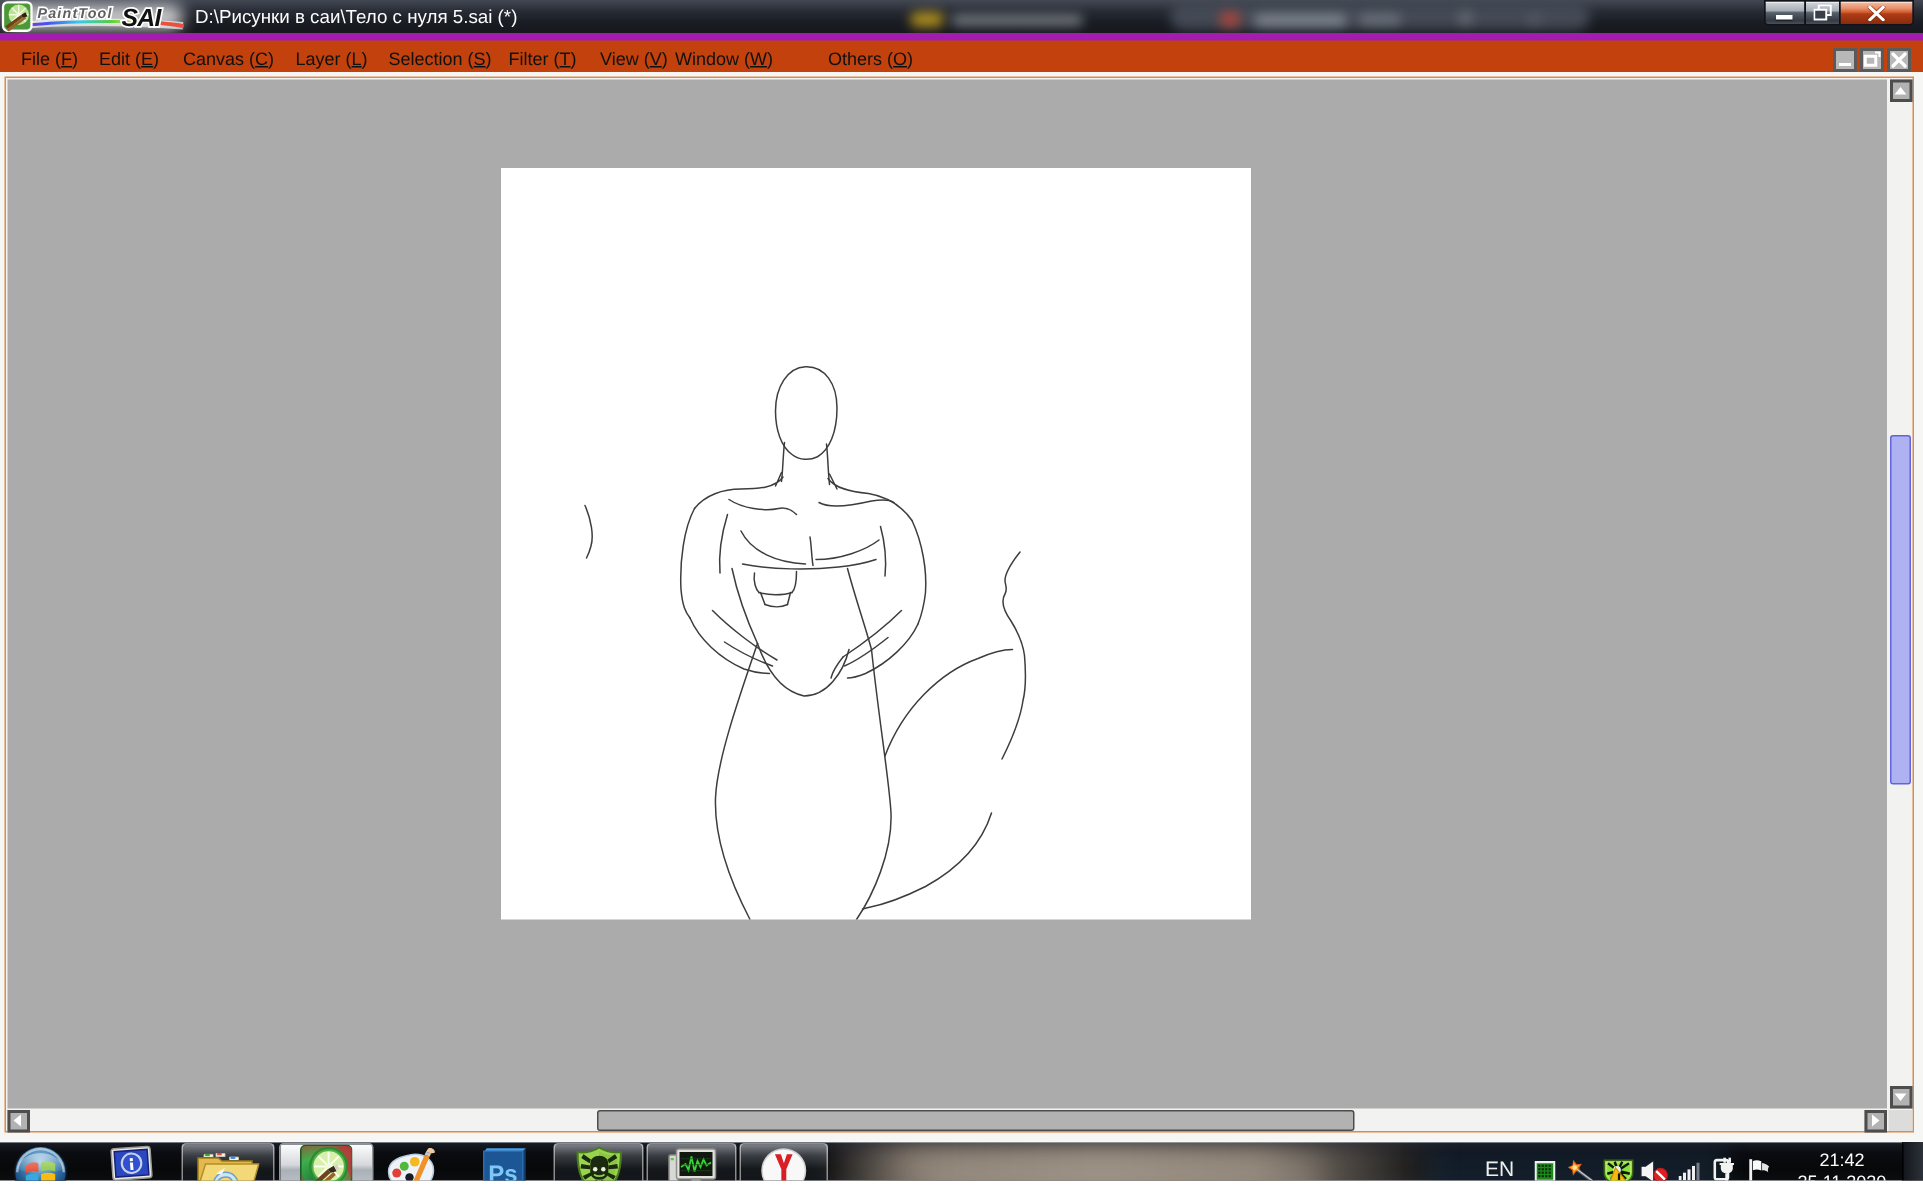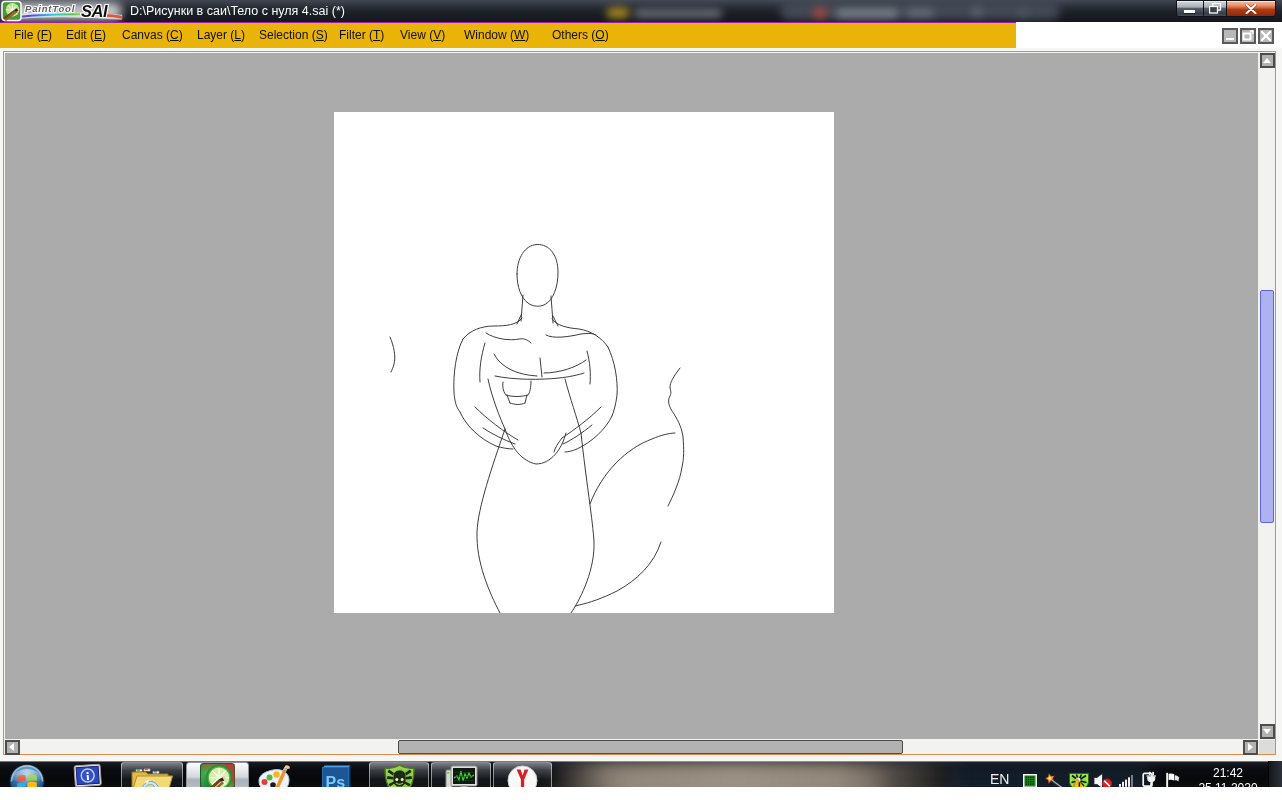--- a/index.html
+++ b/index.html
@@ -10,21 +10,21 @@
 #titlebar .blob{position:absolute;filter:blur(4px);border-radius:4px;opacity:0.85;}
 #titletext{position:absolute;left:130px;top:4px;font-size:12.5px;color:#fff;white-space:nowrap;opacity:0.99;}
 
 #caps{position:absolute;left:1176px;top:0;width:100px;height:17px;}
 .cap{position:absolute;top:0;height:17px;border:1px solid #10131a;box-sizing:border-box;background:linear-gradient(#d5dade 0%,#a8aeb6 40%,#565e68 50%,#353b44 85%,#49505a 100%);box-shadow:inset 0 1px 0 rgba(255,255,255,0.55);}
 .cap.min{left:0;width:28px;border-radius:0 0 0 3px;}
 .cap.max{left:27px;width:24px;}
 .cap.cls{left:50px;width:50px;border-radius:0 0 3px 0;background:linear-gradient(#f5c2a8 0%,#e8906a 30%,#d05c30 48%,#b03c16 55%,#8a2a0c 100%);}
 .capg{position:absolute;color:#fff;}
 
-#menubar{left:0;top:22px;width:1016px;height:26px;background:#eab308;border-top:1px solid #a21caf;box-sizing:border-box;}
+#menubar{left:0;top:22px;width:1282px;height:26px;background:#c2410c;border-top:5px solid #a21caf;box-sizing:border-box;}
 .mi{position:absolute;top:5px;font-size:12px;color:#111;white-space:nowrap;}
 .mdib{position:absolute;top:5px;width:16px;height:16px;box-sizing:border-box;border:2px solid #5a5a5a;background:#b8b8b8;}
 
 #saiwin{left:0;top:48px;width:1282px;height:713px;background:#f6f6f5;}
 #clientbox{position:absolute;left:3px;top:3px;width:1273px;height:704px;border:1px solid #dd8a4a;background:#f2f2f1;box-sizing:border-box;}
 #grayarea{position:absolute;left:5px;top:53px;width:1253px;height:686px;background:#ababab;}
 #canvas{position:absolute;left:334px;top:112px;width:500px;height:501px;background:#fff;}
 
 .sbtn{position:absolute;box-sizing:border-box;border:2px solid #4d4d4d;background:#b2b2b2;}
 .tri{position:absolute;width:0;height:0;}
@@ -73,21 +73,21 @@
       <rect x="2" y="1.5" width="19" height="19" rx="3" fill="#e8f0e0" stroke="#fff" stroke-width="1.5"></rect>
       <rect x="2.8" y="2.3" width="17.4" height="17.4" rx="2.5" fill="#4a9838"></rect>
       <circle cx="12.5" cy="9.8" r="6.8" fill="#bce294"></circle>
       <g stroke="#f2fae2" stroke-width="0.9">
         <path d="M12.5 3.4 L12.5 16.2 M6.1 9.8 L18.9 9.8 M8 5.3 L17 14.3 M17 5.3 L8 14.3"></path>
       </g>
       <path d="M3.5 17.5 L14 10 L15.2 11.6 L5 19.2 Z" fill="#6a4418"></path>
       <path d="M4 19.8 L16.5 10.8 L17.5 12.2 L6 21 Z" fill="#96662a"></path>
       <path d="M14 10 L17 8.2 L18.3 11 L15.2 11.6 Z" fill="#302014"></path>
     </svg>
-    <div id="titletext">D:\Рисунки в саи\Тело с нуля 4.sai (*)</div>
+    <div id="titletext">D:\Рисунки в саи\Тело с нуля 5.sai (*)</div>
     <div id="caps">
       <div class="cap min"></div>
       <div class="cap max"></div>
       <div class="cap cls"></div>
       <div class="capg" style="left:8px;top:10px;width:11px;height:3px;background:#fff;box-shadow:0 1px 1px rgba(0,0,0,0.5);"></div>
       <svg class="capg" style="left:33px;top:3px;" width="13" height="11" viewBox="0 0 13 11">
         <rect x="3.5" y="0.5" width="8" height="6.5" fill="none" stroke="#fff" stroke-width="1.3"></rect>
         <rect x="0.5" y="3.5" width="8" height="6.5" fill="#394049" stroke="#fff" stroke-width="1.3"></rect>
       </svg>
       <svg class="capg" style="left:69px;top:4px;" width="12" height="10" viewBox="0 0 12 10">
@@ -98,21 +98,21 @@
   </div>
 
   <div class="abs" id="menubar">
     <span class="mi" style="left:14px;">File (<u>F</u>)</span>
     <span class="mi" style="left:66px;">Edit (<u>E</u>)</span>
     <span class="mi" style="left:122px;">Canvas (<u>C</u>)</span>
     <span class="mi" style="left:197px;">Layer (<u>L</u>)</span>
     <span class="mi" style="left:259px;">Selection (<u>S</u>)</span>
     <span class="mi" style="left:339px;">Filter (<u>T</u>)</span>
     <span class="mi" style="left:400px;text-align:center;">View (<u>V</u>)</span>
-    <span class="mi" style="left:464px;">Window (<u>W</u>)</span>
+    <span class="mi" style="left:450px;">Window (<u>W</u>)</span>
     <span class="mi" style="left:552px;">Others (<u>O</u>)</span>
     <div class="mdib" style="left:1222px;">
         <div style="position:absolute;left:2px;top:8px;width:8px;height:2px;background:#fff;"></div>
       </div>
     <div class="mdib" style="left:1240px;">
       <svg width="12" height="12" viewBox="0 0 12 12" style="position:absolute;left:0;top:0;">
         <rect x="1.5" y="3.5" width="7" height="6" fill="none" stroke="#fff" stroke-width="2"></rect>
         <path d="M8 1 L11 1 L11 4" stroke="#fff" stroke-width="1.4" fill="none"></path>
       </svg>
     </div>

